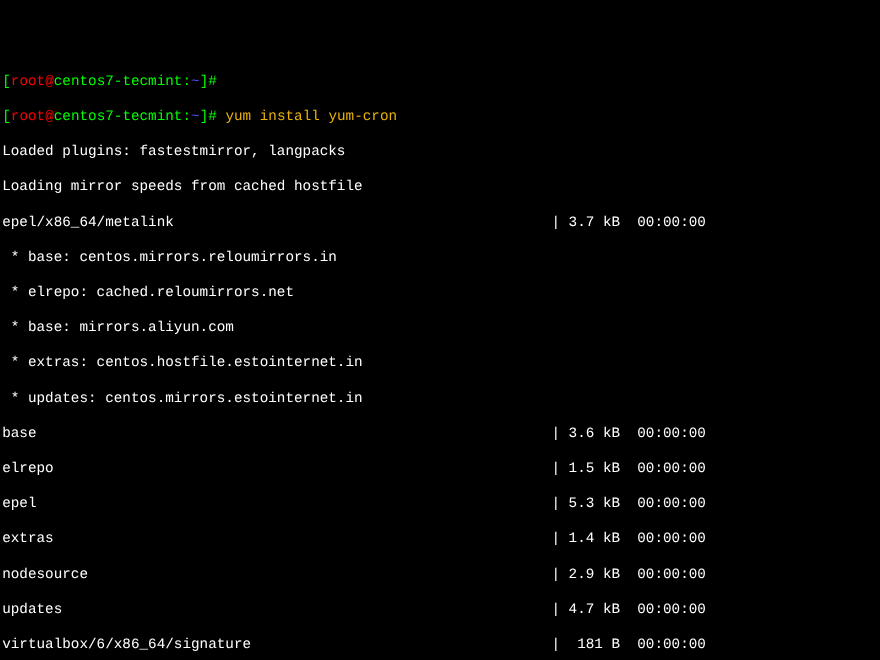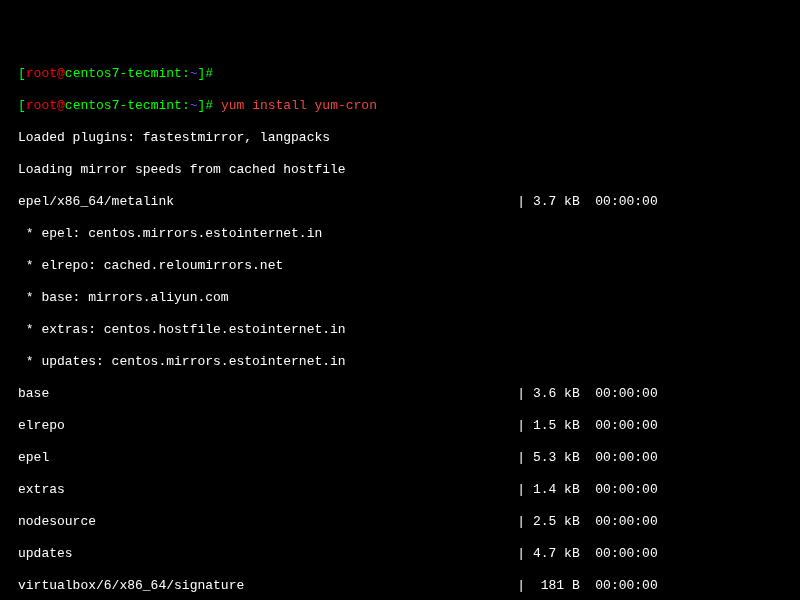--- a/index.html
+++ b/index.html
@@ -9,50 +9,50 @@
       font-family: 'Courier New', monospace;
       font-size: 13px;
       line-height: 16px;
       color: #fff;
       white-space: pre;
       overflow: hidden;
       width: 800px;
       height: 600px;
       box-sizing: border-box;
     }
-    .line { display: block; margin-left: 16px; }
-    .white { color: #ef4444; }
+    .line { display: block; }
+    .white { color: #eab308; }
     .prompt-bracket { color: #00ff00; }
     .prompt-user { color: #ff0000; }
     .prompt-at { color: #ff0000; }
     .prompt-host { color: #00ff00; }
     .prompt-colon { color: #00ff00; }
     .prompt-path { color: #5555ff; }
     .prompt-end { color: #00ff00; }
   </style>
 </head>
 <body>
 
 
 
 <span class="line"><span class="prompt-bracket">[</span><span class="prompt-user">root</span><span class="prompt-at">@</span><span class="prompt-host">centos7-tecmint</span><span class="prompt-colon">:</span><span class="prompt-path">~</span><span class="prompt-end">]</span><span class="prompt-end">#</span><span class="white"></span></span>
 <span class="line"><span class="prompt-bracket">[</span><span class="prompt-user">root</span><span class="prompt-at">@</span><span class="prompt-host">centos7-tecmint</span><span class="prompt-colon">:</span><span class="prompt-path">~</span><span class="prompt-end">]</span><span class="prompt-end">#</span><span class="white"> yum install yum-cron</span></span>
 <span class="line">Loaded plugins: fastestmirror, langpacks</span>
 <span class="line">Loading mirror speeds from cached hostfile</span>
 <span class="line">epel/x86_64/metalink                                            | 3.7 kB  00:00:00</span>
-<span class="line"> * epel: centos.mirrors.estointernet.in</span>
+<span class="line"> * base: centos.mirrors.reloumirrors.in</span>
 <span class="line"> * elrepo: cached.reloumirrors.net</span>
 <span class="line"> * base: mirrors.aliyun.com</span>
 <span class="line"> * extras: centos.hostfile.estointernet.in</span>
 <span class="line"> * updates: centos.mirrors.estointernet.in</span>
 <span class="line">base                                                            | 3.6 kB  00:00:00</span>
 <span class="line">elrepo                                                          | 1.5 kB  00:00:00</span>
 <span class="line">epel                                                            | 5.3 kB  00:00:00</span>
 <span class="line">extras                                                          | 1.4 kB  00:00:00</span>
-<span class="line">nodesource                                                      | 2.5 kB  00:00:00</span>
+<span class="line">nodesource                                                      | 2.9 kB  00:00:00</span>
 <span class="line">updates                                                         | 4.7 kB  00:00:00</span>
 <span class="line">virtualbox/6/x86_64/signature                                   |  181 B  00:00:00</span>
 
 
 
 
 
 
 
 

